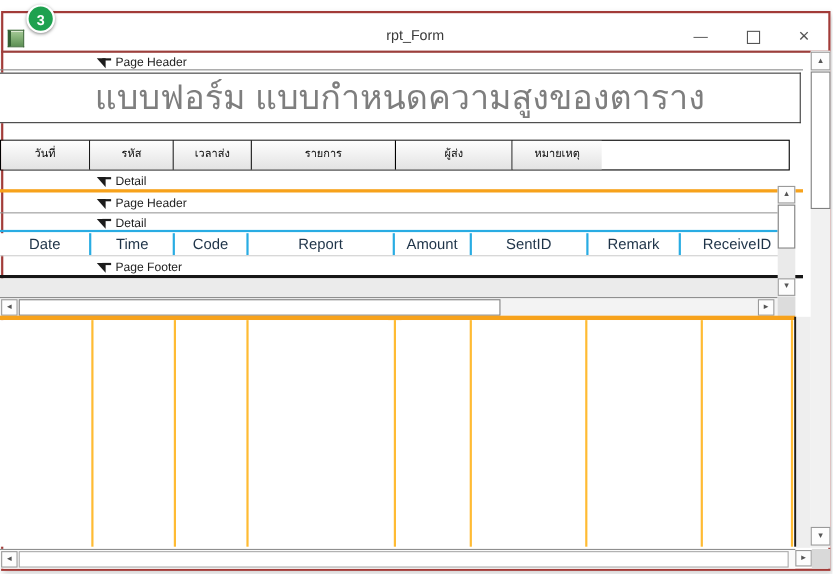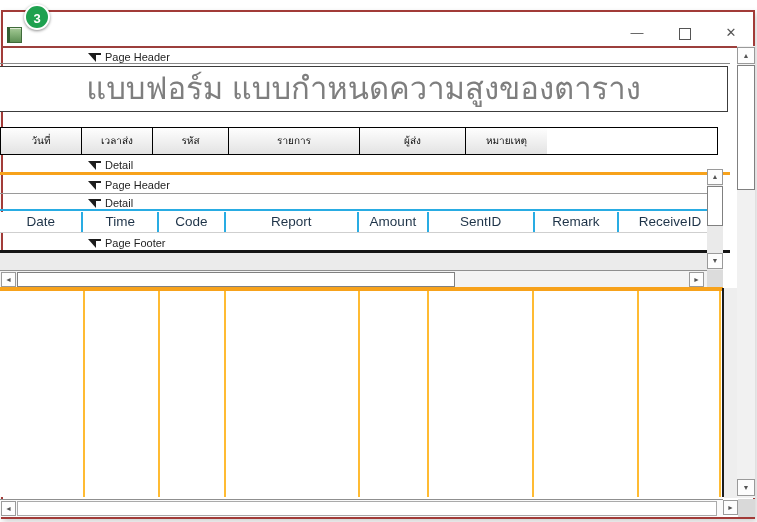--- a/index.html
+++ b/index.html
@@ -50,20 +50,21 @@
 </head>
 <body>
 
 <div id="stage">
 
   <div class="abs" id="winframe"></div>
 
   <div class="abs" id="badge">3</div>
 
   <div class="abs doc-icon"></div>
+  <div class="abs titlebar-text">rpt_Form</div>
   <div class="abs winbtn" style="left:620px;top:22px;">
     <span>—</span>
   </div>
   <div class="abs winbtn" style="left:668px;top:22px;">
     <span class="maxbox"></span>
   </div>
   <div class="abs winbtn" style="left:714px;top:22px;">
     <span>✕</span>
   </div>
   <div class="abs" style="left:1px;top:46px;width:754px;height:2px;background:#9C3F3C;"></div>
@@ -73,22 +74,22 @@
     <span class="seclabel">Page Header</span>
   </div>
   <div class="abs hline" style="top:63px;width:730px;height:1px;background:#8a8a8a;"></div>
 
   <div class="abs" style="left:0;top:66px;width:728px;height:46px;border-top:1px solid #3c3c3c;
        border-bottom:1px solid #3c3c3c;border-right:1px solid #3c3c3c;background:#fff;
        text-align:center;font-size:31px;line-height:44px;color:#7E7E7E;">แบบฟอร์ม แบบกำหนดความสูงของตาราง</div>
 
   <div class="abs" id="thai-row">
     <div class="tcell" style="width:80px">วันที่</div>
+    <div class="tcell" style="width:75px">รหัส</div>
     <div class="tcell" style="width:70px">เวลาส่ง</div>
-    <div class="tcell" style="width:75px">รหัส</div>
     <div class="tcell" style="width:130px">รายการ</div>
     <div class="tcell" style="width:105px">ผู้ส่ง</div>
     <div class="tcell" style="width:81px">หมายเหตุ</div>
   </div>
 
   <div class="abs secbar" style="top:158px;">
     <span class="sec-arrow"></span>
     <span class="seclabel">Detail</span>
   </div>
   <div class="abs hline" style="top:172px;width:730px;height:3px;background:#F7A21B;"></div>

